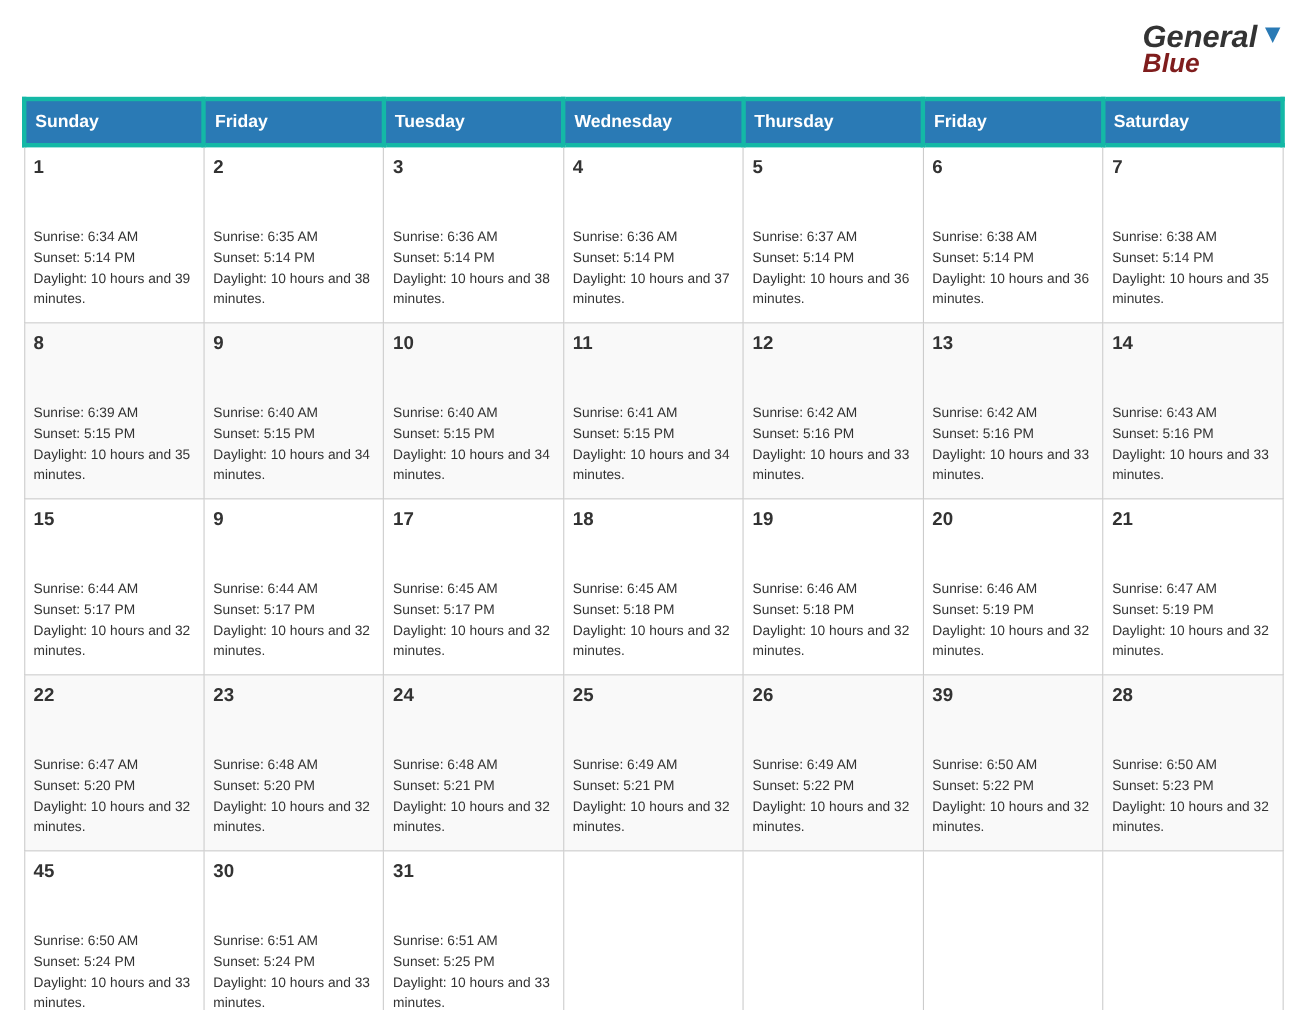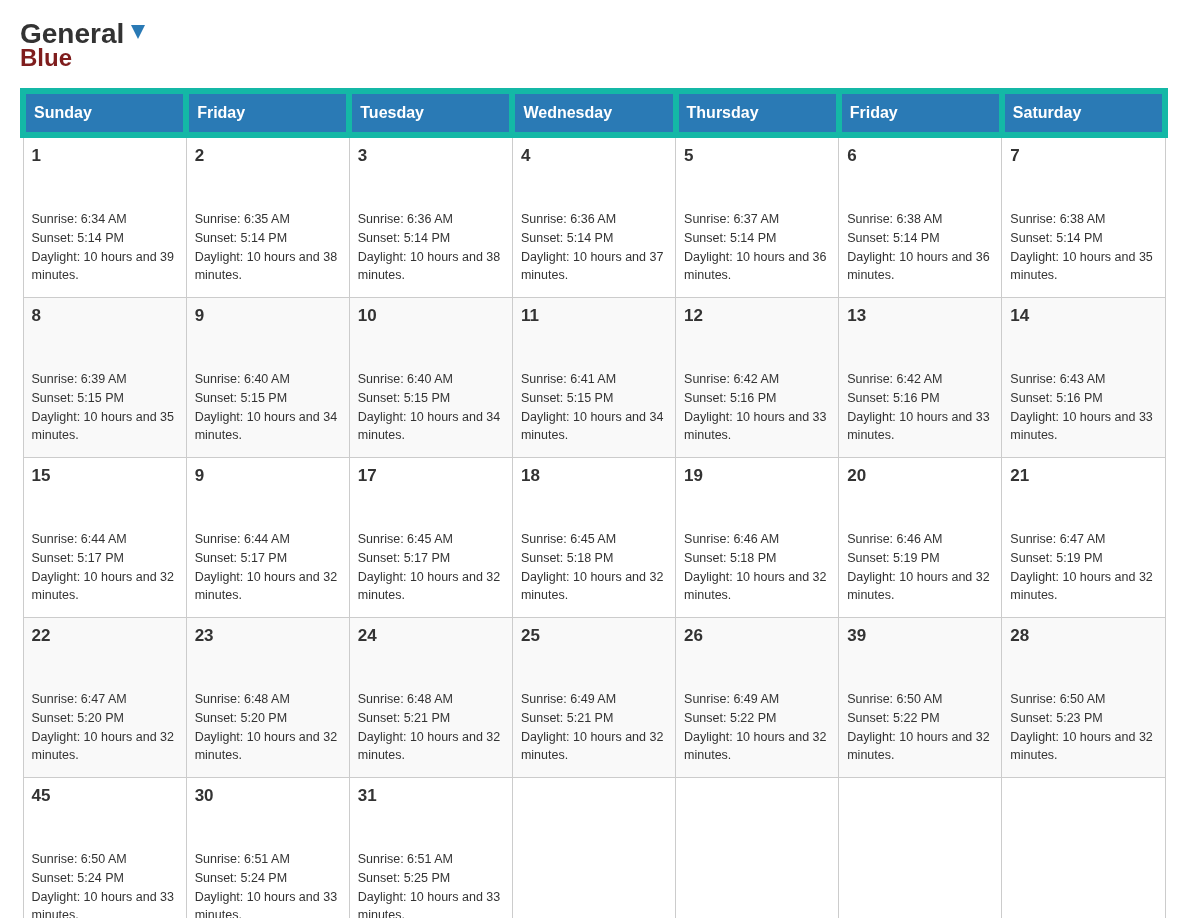--- a/index.html
+++ b/index.html
@@ -5,23 +5,24 @@
     * { margin: 0; padding: 0; box-sizing: border-box; }
     body {
       font-family: Arial, sans-serif;
       background: #fff;
       width: 1188px;
       min-height: 918px;
       padding: 20px;
     }
     .header-area {
       display: flex;
-      justify-content: flex-start;
+      justify-content: flex-end;
       align-items: flex-start;
       margin-bottom: 16px;
+      font-style: italic;
     }
     .logo {
       display: flex;
       flex-direction: column;
       align-items: flex-start;
     }
     .logo-text {
       font-size: 28px;
       font-weight: bold;
       color: #333;
@@ -52,21 +53,21 @@
       border-collapse: collapse;
       table-layout: fixed;
     }
     thead th {
       background-color: #2a7ab5;
       color: #fff;
       padding: 10px 8px;
       font-size: 16px;
       font-weight: bold;
       text-align: left;
-      border: 6px solid #14b8a6;
+      border: 4px solid #14b8a6;
     }
     tbody td {
       vertical-align: top;
       padding: 8px 8px 12px 8px;
       border: 1px solid #ccc;
       font-size: 13px;
       color: #333;
       background: #fff;
       height: 110px;
     }

